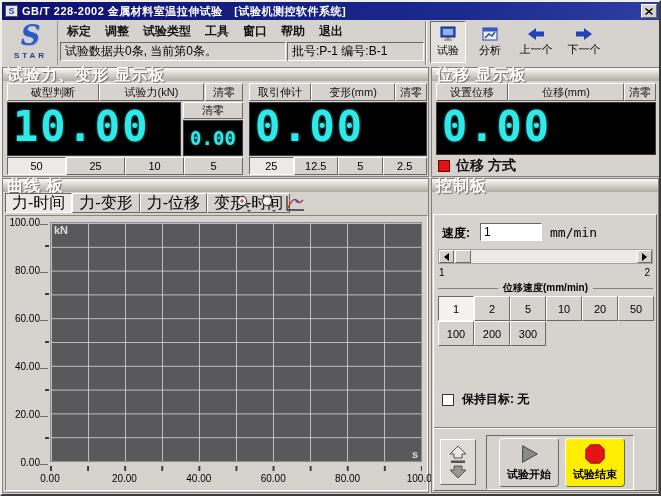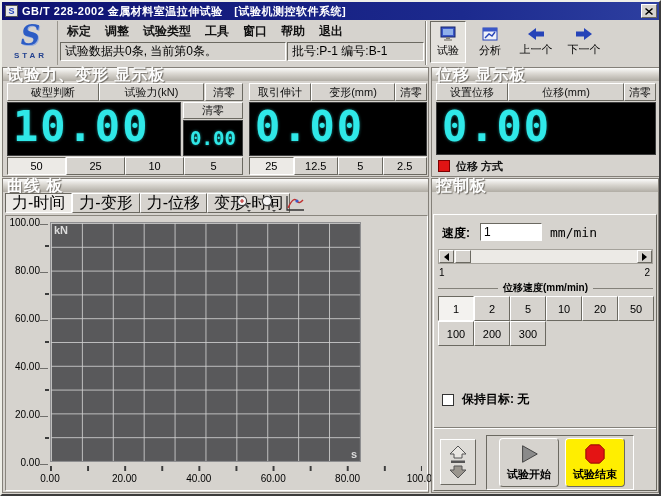--- a/index.html
+++ b/index.html
@@ -76,32 +76,32 @@
   .rng.active { background:#eceae6; border-color:#6b6961 #fff #fff #6b6961; }
 
   
   #p-disp { left:429px; top:65px; width:273px; height:110px; }
   #s-set   { left:4px;   top:15px; width:72px;  height:18px; }
   #s-disp  { left:76px;  top:15px; width:116px; height:18px; }
   #s-clear { left:192px; top:15px; width:32px;  height:18px; }
   #s-lcd   { left:4px;   top:34px; width:220px; height:53px; }
   #s-mode  { position:absolute; left:6px; top:90px; height:16px; display:flex; align-items:center; gap:6px; }
   #s-led   { width:12px; height:12px; background:#e01414; border:1px solid #7a0000; }
-  #s-mode-label { font-size:11px; font-weight:bold; color:#111; }
+  #s-mode-label { font-size:14px; font-weight:bold; color:#111; }
 
   
   #p-curve { left:0; top:176px; width:427px; height:315px; }
   #cv-tabs { position:absolute; left:2px; top:14px; height:20px; display:flex; }
   .cv-tab { background:#d6d3ce; border:1px solid; border-color:#fff #6b6961 #6b6961 #fff;
             font-size:16px; padding:0 6px; display:flex; align-items:center; }
   .cv-tab.active { background:#eceae6; border-color:#6b6961 #fff #fff #6b6961; }
   #cv-icons { position:absolute; left:232px; top:15px; height:18px; display:flex; gap:8px; align-items:center; }
   #chartbox { position:absolute; left:2px; top:36px; width:423px; height:276px;
               border:1px solid; border-color:#8a867e #fff #fff #8a867e; background:#d6d3ce; }
-  #plot { position:absolute; left:44px; top:6px; width:311px; height:240px;
+  #plot { position:absolute; left:44px; top:6px; width:372px; height:240px;
           background-color:#59595b; border:1px solid #8e8e90;
           background-image:linear-gradient(to right, rgba(208,208,208,.85) 1px, transparent 1px),
                            linear-gradient(to bottom, rgba(208,208,208,.85) 1px, transparent 1px);
           background-size:10% 10%; }
   #plot-yunit { position:absolute; left:3px; top:1px; color:#dcdcdc; font-size:11px; font-weight:bold; }
   #plot-xunit { position:absolute; right:3px; bottom:1px; color:#dcdcdc; font-size:11px; font-weight:bold; }
   #ytick-labels { position:absolute; left:0; top:6px; width:42px; height:240px; }
   .y-tick { position:absolute; right:0; transform:translateY(-50%); font-size:10px; color:#000; white-space:nowrap; }
   .y-tick::after { content:"\2014"; font-size:8px; }
   .y-tick:nth-child(1){top:0;} .y-tick:nth-child(2){top:20%;} .y-tick:nth-child(3){top:40%;}

